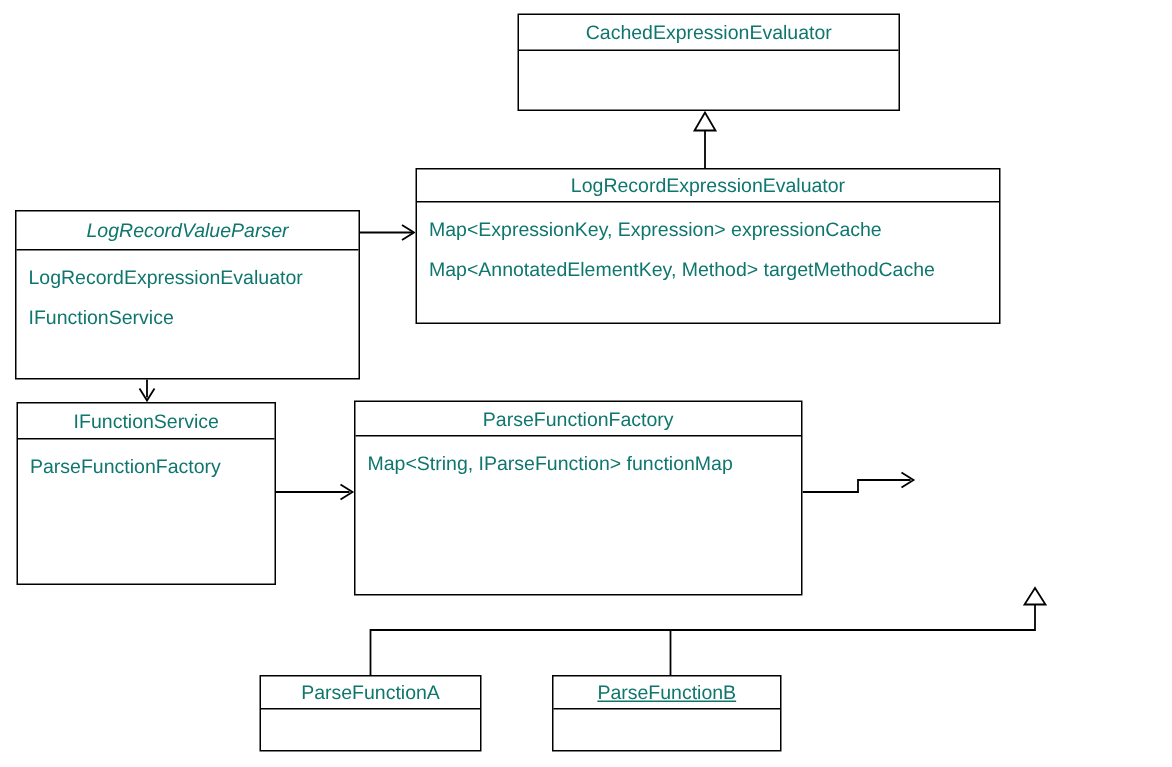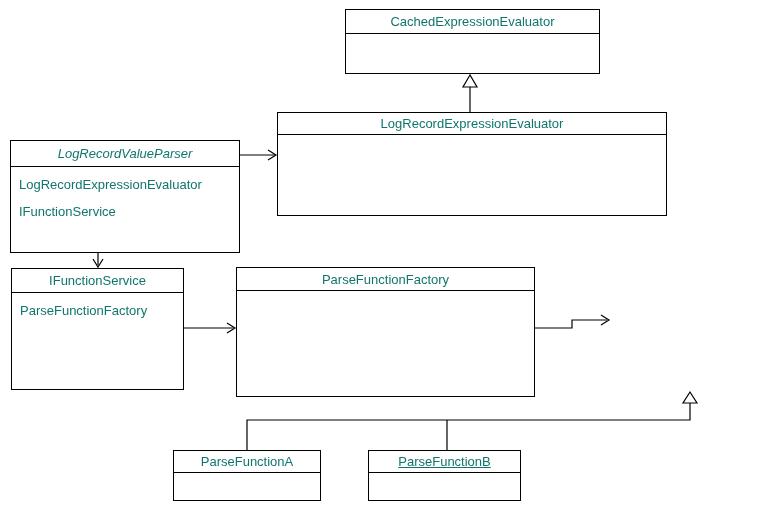--- a/index.html
+++ b/index.html
@@ -82,31 +82,38 @@
   <div class="uml-class abstract" id="lrvp">
     <div class="uml-title">LogRecordValueParser</div>
     <div class="uml-members">
       <div>LogRecordExpressionEvaluator</div>
       <div>IFunctionService</div>
     </div>
   </div>
 
   <div class="uml-class" id="lree">
     <div class="uml-title">LogRecordExpressionEvaluator</div>
+    <div class="uml-members">
+      <div>Map&lt;ExpressionKey, Expression&gt; expressionCache</div>
+      <div>Map&lt;AnnotatedElementKey, Method&gt; targetMethodCache</div>
+    </div>
   </div>
 
   <div class="uml-class" id="ifs">
     <div class="uml-title">IFunctionService</div>
     <div class="uml-members">
       <div>ParseFunctionFactory</div>
     </div>
   </div>
 
   <div class="uml-class" id="pff">
     <div class="uml-title">ParseFunctionFactory</div>
+    <div class="uml-members">
+      <div>Map&lt;String, IParseFunction&gt; functionMap</div>
+    </div>
   </div>
 
 
   <div class="uml-class" id="pfa">
     <div class="uml-title">ParseFunctionA</div>
     <div class="uml-members"></div>
   </div>
 
   <div class="uml-class" id="pfb">
     <div class="uml-title">ParseFunctionB</div>

